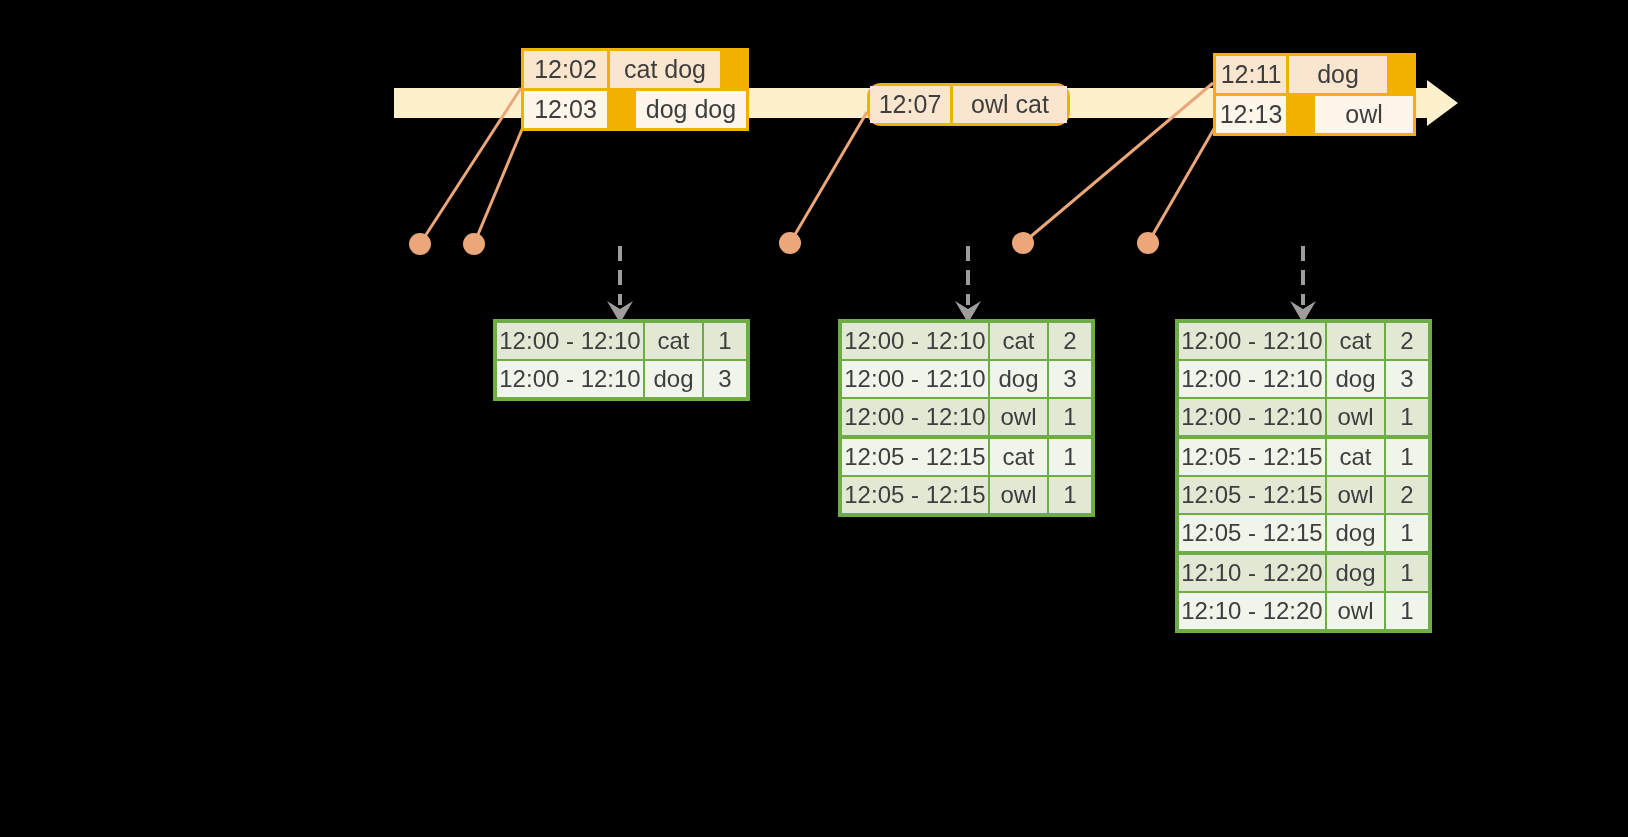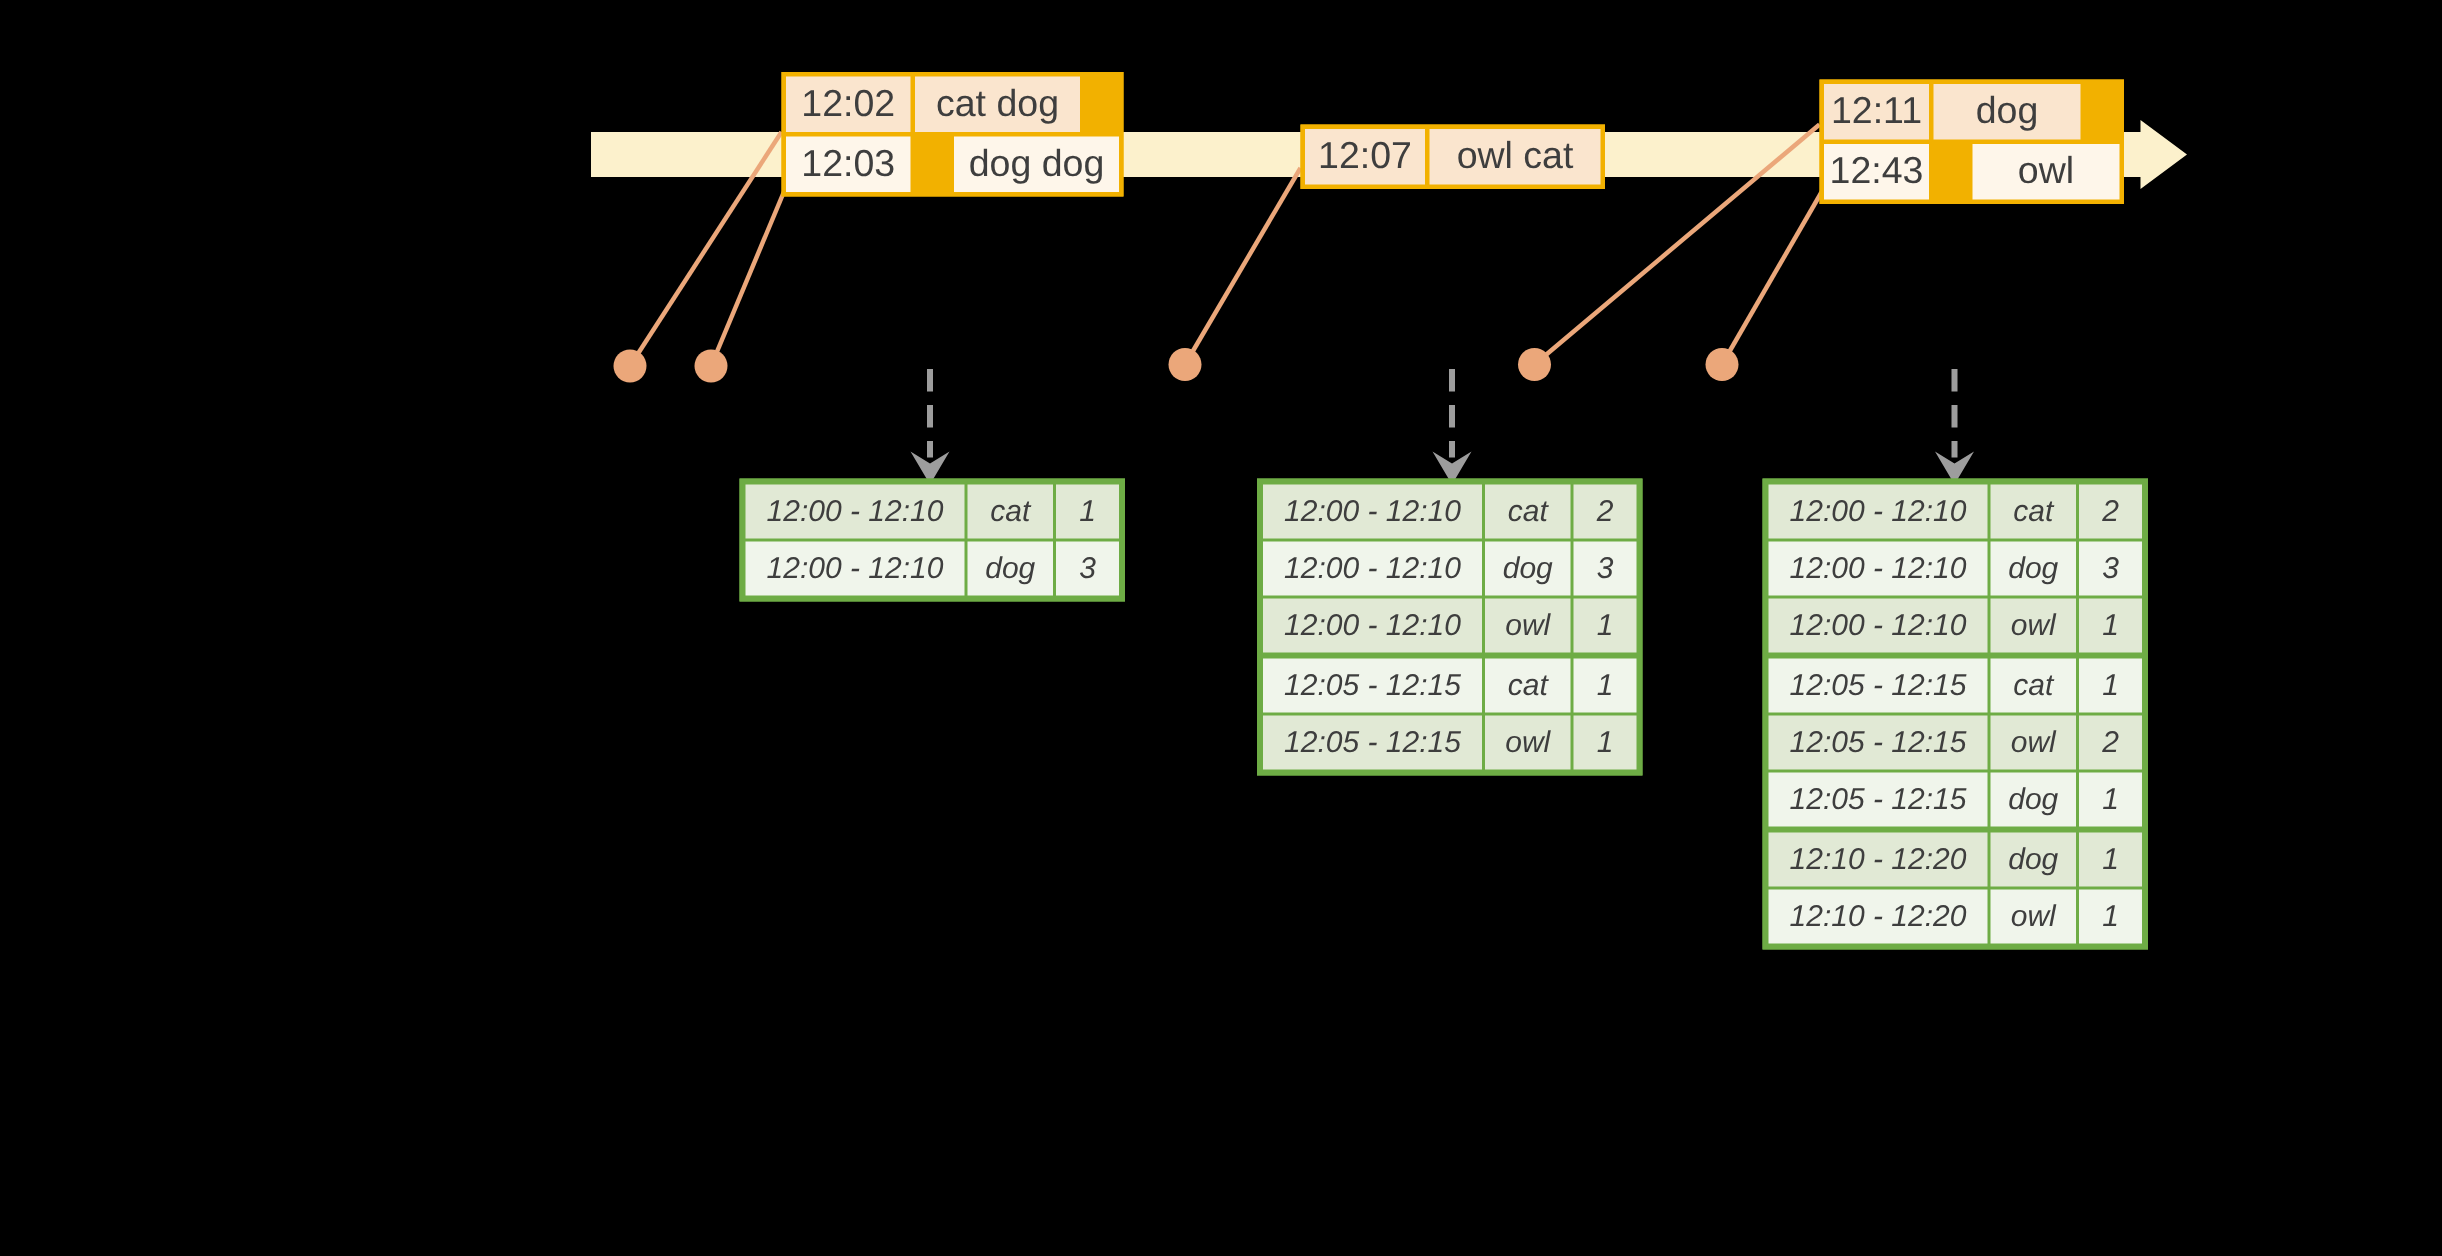--- a/index.html
+++ b/index.html
@@ -28,41 +28,41 @@
     height:37px;
   }
   .ev-table > div:nth-of-type(odd) .cell{background:var(--peach_dark);}
   .ev-table > div:nth-of-type(even) .cell{background:var(--peach_light);}
   .cell{
     display:flex;align-items:center;justify-content:center;
     font-size:25px;line-height:1;
     color:var(--text);
   }
   #ev1{left:521px;top:48px;--c1:83px;--c2:110px;}
-  #ev2{left:867px;top:83px;--c1:80px;--c2:114px;}
+  #ev2{left:867px;top:83px;border-radius:14px;--c1:80px;--c2:114px;}
   #ev3{left:1213px;top:53px;--c1:70px;--c2:98px;}
 
   
   .res-table{
     position:absolute;
     background:var(--green_border);
     border:4px solid var(--green_border);
     z-index:3;
   }
   .res-table > div + div{margin-top:2px;}
   .res-table > div.group-start{margin-top:4px;}
   .res-row{
     display:grid;
     grid-template-columns:146px 57px 42px;
     column-gap:2px;
     height:36px;
   }
   .res-table > div:nth-of-type(odd) .cell{background:var(--green_dark);}
   .res-table > div:nth-of-type(even) .cell{background:var(--green_light);}
-  .res-row .cell{font-size:20px;font-style:italic;}
+  .res-row .cell{font-size:24px;}
   #res1{left:493px;top:319px;}
   #res2{left:838px;top:319px;}
   #res3{left:1175px;top:319px;}
 </style>
 </head>
 <body>
 
 <div id="canvas">
 
   <svg id="overlay" width="1628" height="837" viewBox="0 0 1628 837">
@@ -117,21 +117,21 @@
     </div>
 
   <div class="ev-table" id="ev3">
 
       <div class="ev-row">
         <div class="cell">12:11</div>
         <div class="cell">dog</div>
       </div>
 
       <div class="ev-row">
-        <div class="cell">12:43</div>
+        <div class="cell">12:13</div>
         <div class="cell">owl</div>
       </div>
     </div>
 
   <div class="res-table" id="res1">
 
       <div class="res-row">
         <div class="cell">12:00 - 12:10</div>
         <div class="cell">cat</div>
         <div class="cell">1</div>

